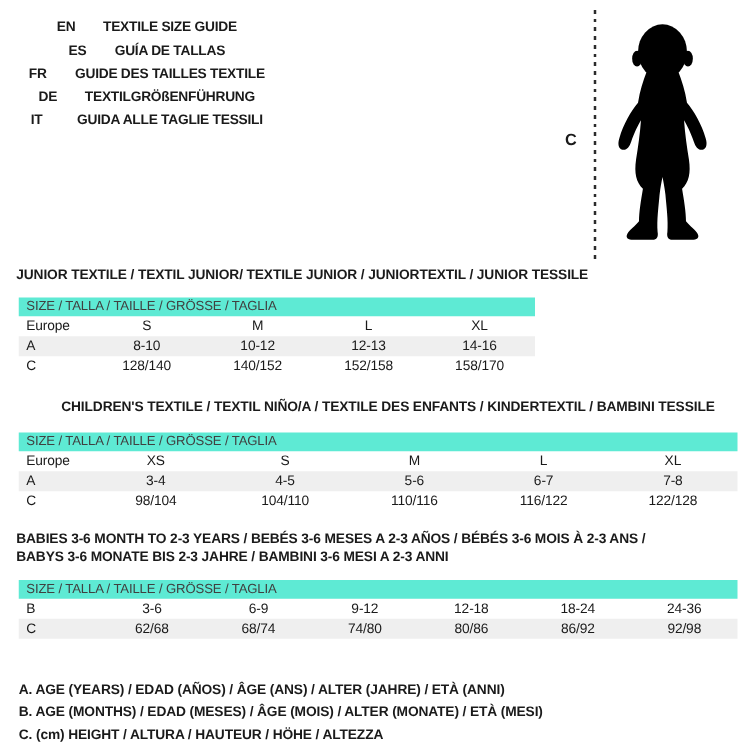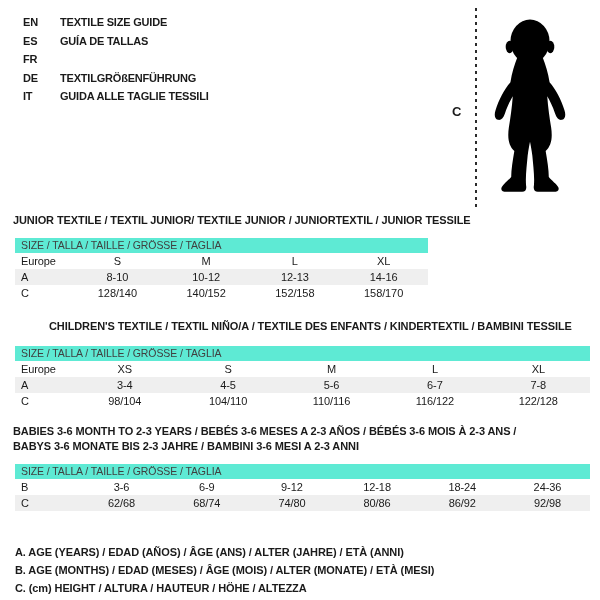--- a/index.html
+++ b/index.html
@@ -2,21 +2,21 @@
 <html><head>
 <meta charset="utf-8">
 <style>
   html,body{margin:0;padding:0;}
   .page{
     position:relative;width:600px;height:600px;background:#ffffff;
     font-family:"Liberation Sans",sans-serif;color:#1a1a1a;overflow:hidden;
   }
   
   .lang-list{position:absolute;left:23px;top:13px;}
-  .lang-row{display:flex;font-weight:bold;font-size:11px;line-height:18.5px;letter-spacing:-0.2px;}
+  .lang-row{display:flex;font-weight:bold;font-size:11px;line-height:18.5px;letter-spacing:-0.2px;justify-content:center;}
   .lang-code{width:37px;}
   
   .figure{position:absolute;left:445px;top:6px;width:152px;height:208px;}
   .dotted-line{
     position:absolute;left:30px;top:2px;width:2px;height:201px;
     background:repeating-linear-gradient(to bottom,#2b2b2b 0 3px,transparent 3px 7px);
   }
   .c-label{position:absolute;left:7px;top:98px;font-weight:bold;font-size:13px;}
   .baby-svg{position:absolute;left:38px;top:1px;width:94px;height:202px;}
   
@@ -48,20 +48,21 @@
     <div class="lang-row">
       <span class="lang-code">EN</span>
       <span class="lang-label">TEXTILE SIZE GUIDE</span>
     </div>
     <div class="lang-row">
       <span class="lang-code">ES</span>
       <span class="lang-label">GUÍA DE TALLAS</span>
     </div>
     <div class="lang-row">
       <span class="lang-code">FR</span>
+      <span class="lang-label">GUIDE DES TAILLES TEXTILE</span>
     </div>
     <div class="lang-row">
       <span class="lang-code">DE</span>
       <span class="lang-label">TEXTILGRÖßENFÜHRUNG</span>
     </div>
     <div class="lang-row">
       <span class="lang-code">IT</span>
       <span class="lang-label">GUIDA ALLE TAGLIE TESSILI</span>
     </div>
   </div>

